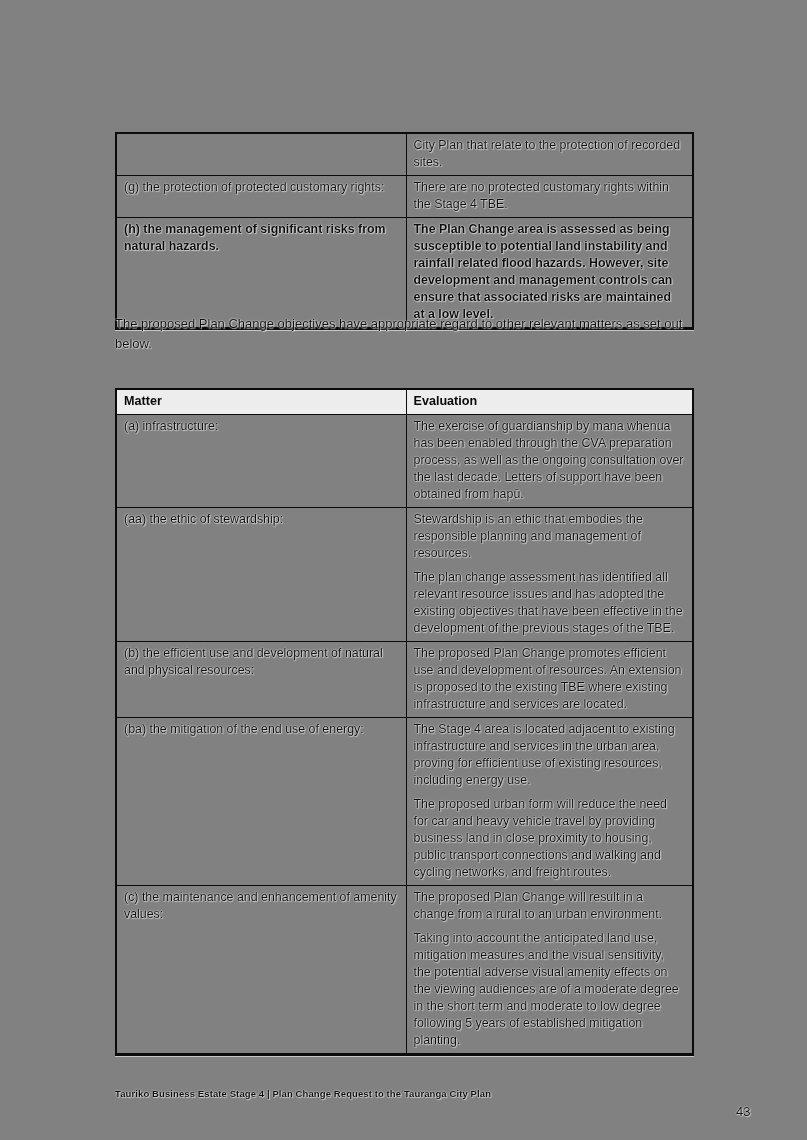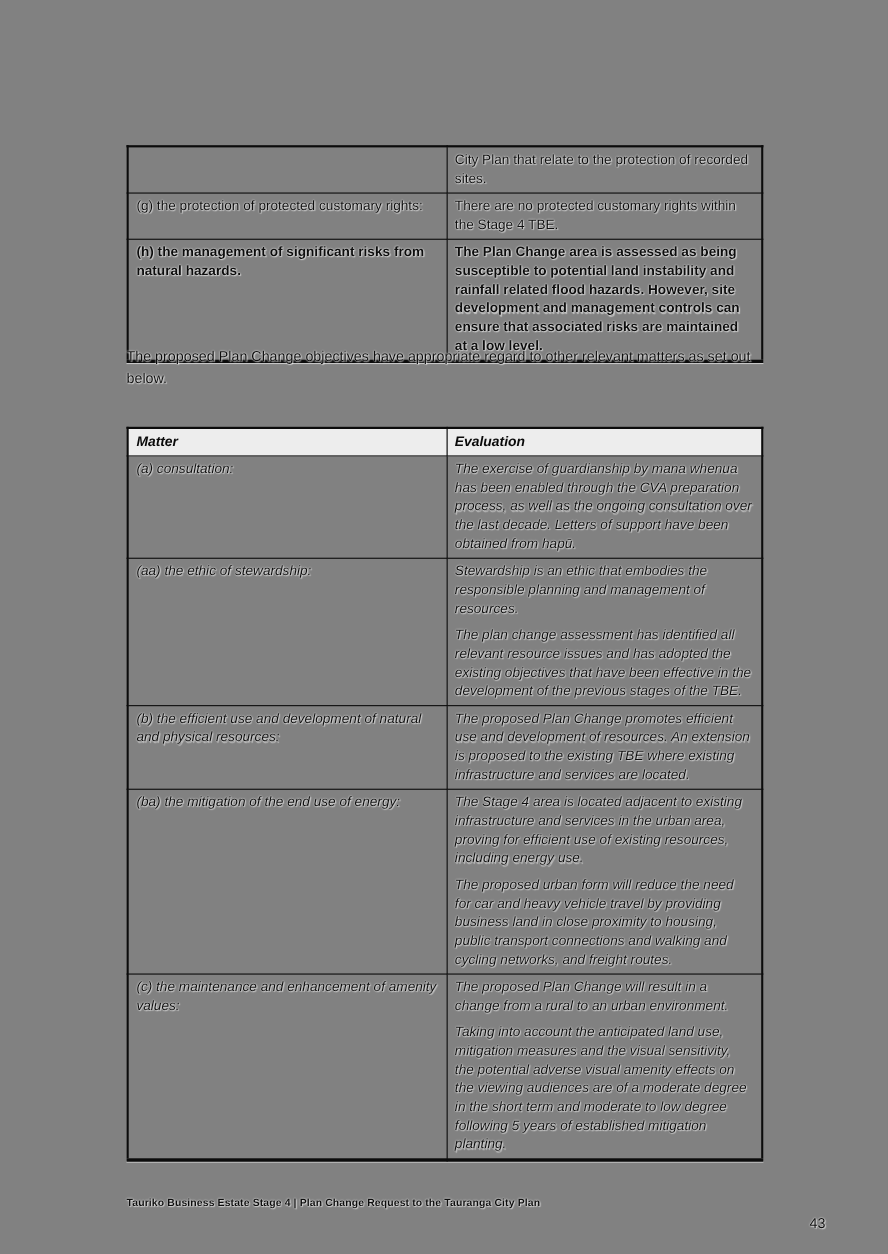--- a/index.html
+++ b/index.html
@@ -36,21 +36,21 @@
     line-height: 17px;
     text-align: left;
     font-weight: normal;
     word-wrap: break-word;
   }
   .doc-table { border: 2px solid #0b0b0b; border-bottom-width: 3px; }
   #table1 { top: 132px; left: 115px; }
   #table1 tr.r1 td { height: 32px; }
   #table1 tr.r2 td { height: 33px; margin-left: 36px; }
   #table1 tr.r3 td { height: 79px; font-weight: bold; }
-  #table2 { top: 388px; left: 115px; font-style: italic; }
+  #table2 { top: 388px; left: 115px; }
   #table2 th {
     background: #ededed;
     font-weight: bold;
     font-size: 12.6px;
     height: 17px;
     color: #0a0a0a;
     text-shadow: none;
   }
   #table2 tr.ra  td { height: 83px; }
   #table2 tr.raa td { height: 115px; margin-left: 16px; }
@@ -116,21 +116,21 @@
       <col style="width:287px">
     </colgroup>
   <thead>
     <tr>
       <th>Matter</th>
       <th>Evaluation</th>
     </tr>
   </thead>
   <tbody>
     <tr class="ra">
-      <td>(a) consultation:</td>
+      <td>(a) infrastructure:</td>
       <td>
         <p>The exercise of guardianship by mana whenua has been enabled through the CVA preparation process, as well as the ongoing consultation over the last decade. Letters of support have been obtained from hapū.</p>
       </td>
     </tr>
     <tr class="raa">
       <td>(aa) the ethic of stewardship:</td>
       <td>
         <p>Stewardship is an ethic that embodies the responsible planning and management of resources.</p>
         <p>The plan change assessment has identified all relevant resource issues and has adopted the existing objectives that have been effective in the development of the previous stages of the TBE.</p>
       </td>

